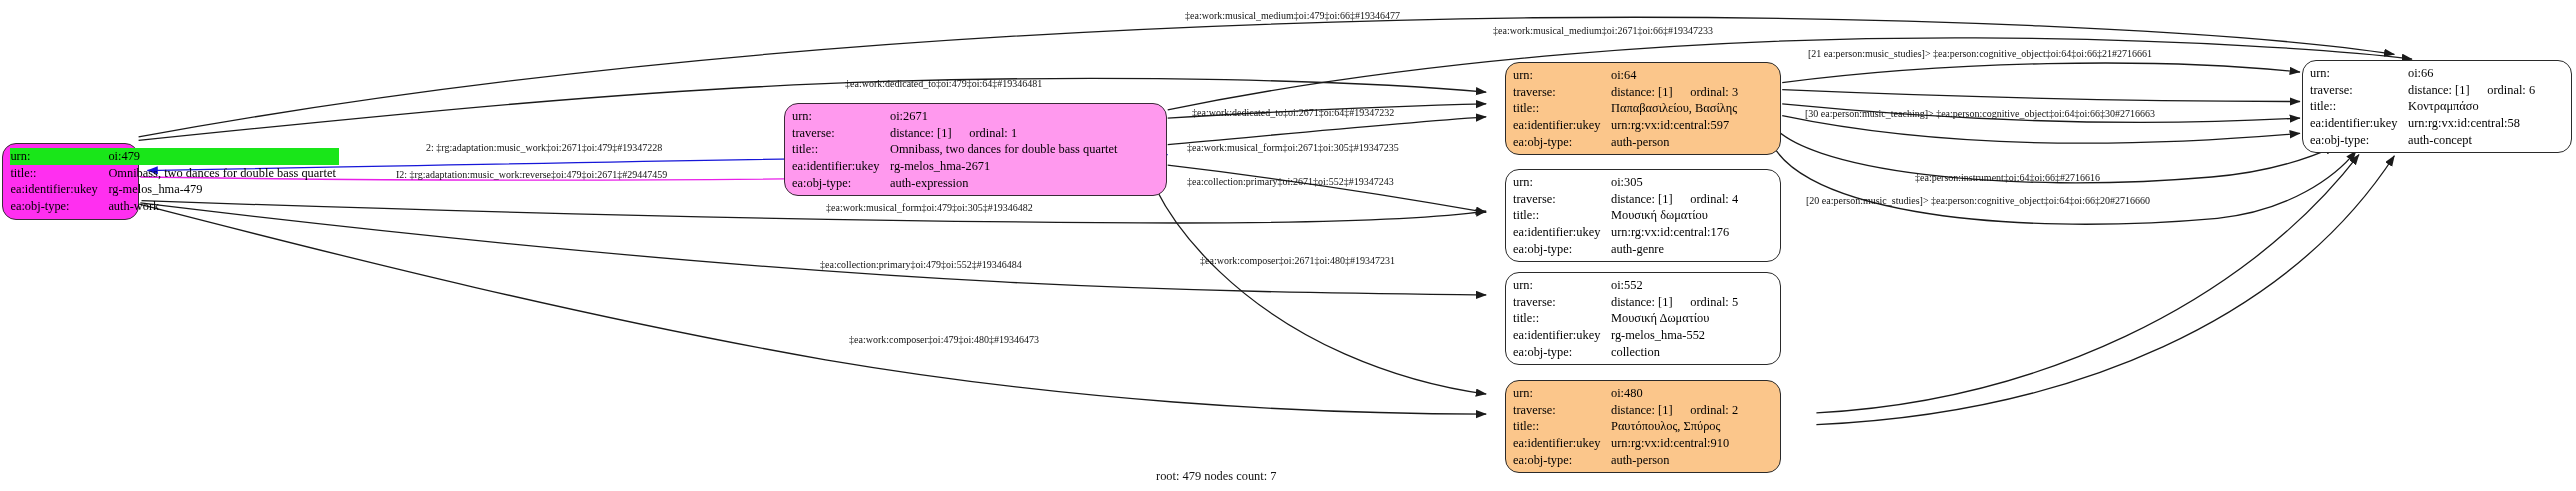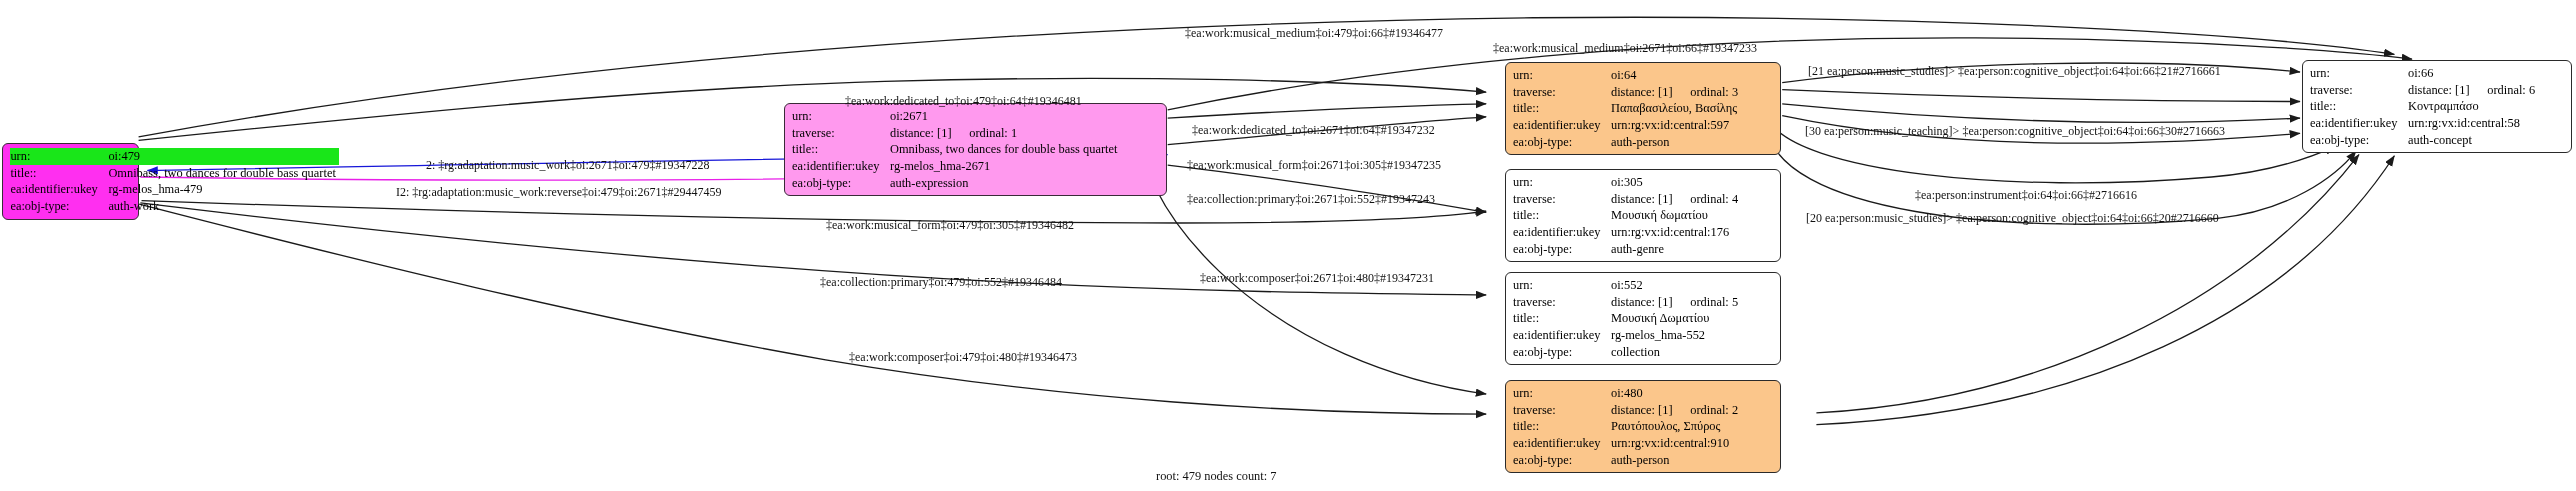--- a/index.html
+++ b/index.html
@@ -30,21 +30,21 @@
     stroke-width: 2.2px;
   }
   .edge-path.blue { stroke: #1616d8; }
   .edge-path.magenta { stroke: #e81ee8; }
 
   
   .node {
     position: absolute;
     box-sizing: border-box;
     border: 1.2px solid #2a2a2a;
-    border-radius: 6px;
+    border-radius: 14px;
     padding: 4.1px 7px 4.1px 7px;
     font-size: 12.4px;
     line-height: 1.32;
     color: #000000;
     background: #ffffff;
     white-space: nowrap;
   }
   .node.magenta  { background: #ff2ff0; border-color: #3a2a38; }
   .node.pink     { background: #ff99ee; border-color: #3a2a38; }
   .node.orange   { background: #fbc68b; border-color: #2a2a2a; }
@@ -64,26 +64,25 @@
   .node td.k { padding-right: 10.6px; }
   .node tr.hl td {
     background: #19e619;
   }
   .node .sub { display: inline-block; }
   .node .ord { padding-left: 17.7px; }
 
   
   .elabel {
     position: absolute;
-    font-size: 12px;
+    font-size: 10px;
     color: #111111;
     white-space: nowrap;
     background: transparent;
     letter-spacing: 0px;
-    margin-top: 16px;
   }
   .caption {
     position: absolute;
     font-size: 12.4px;
     color: #111111;
     white-space: nowrap;
   }
 </style>
 </head>
 <body>

